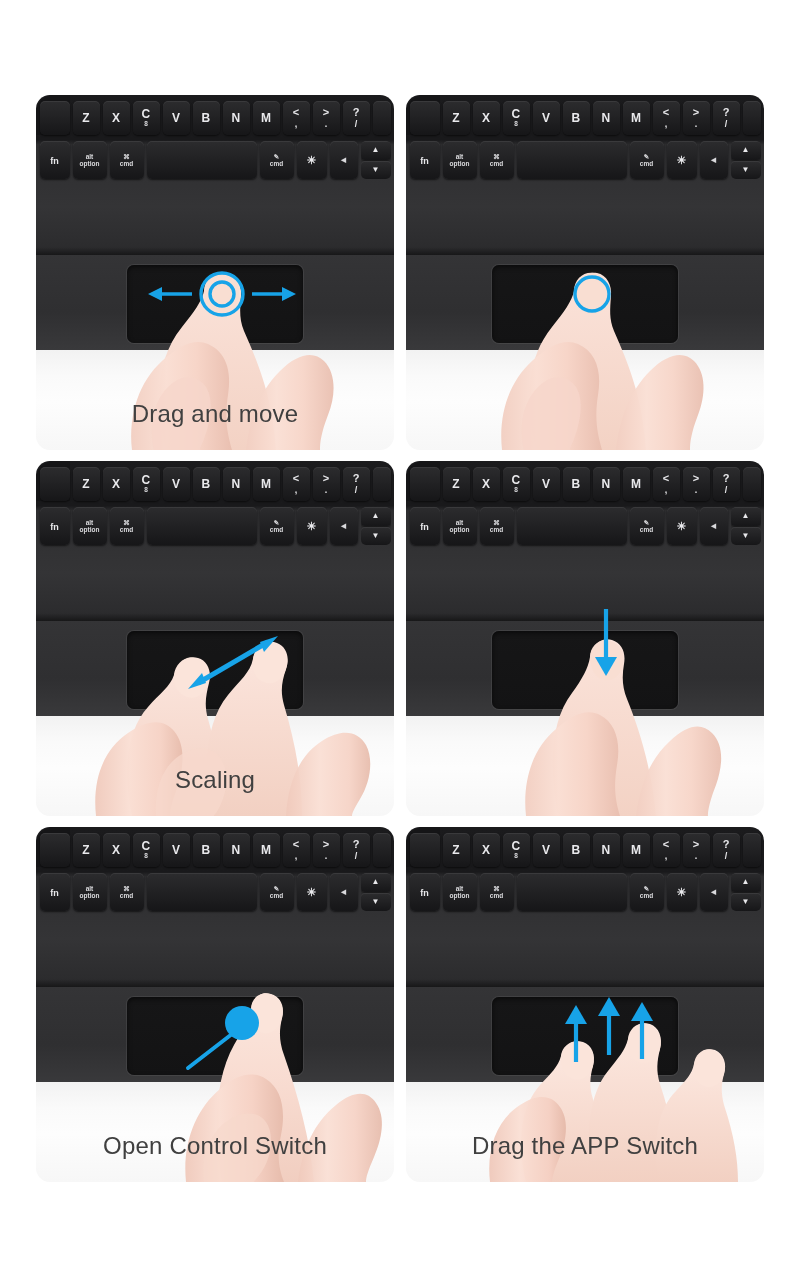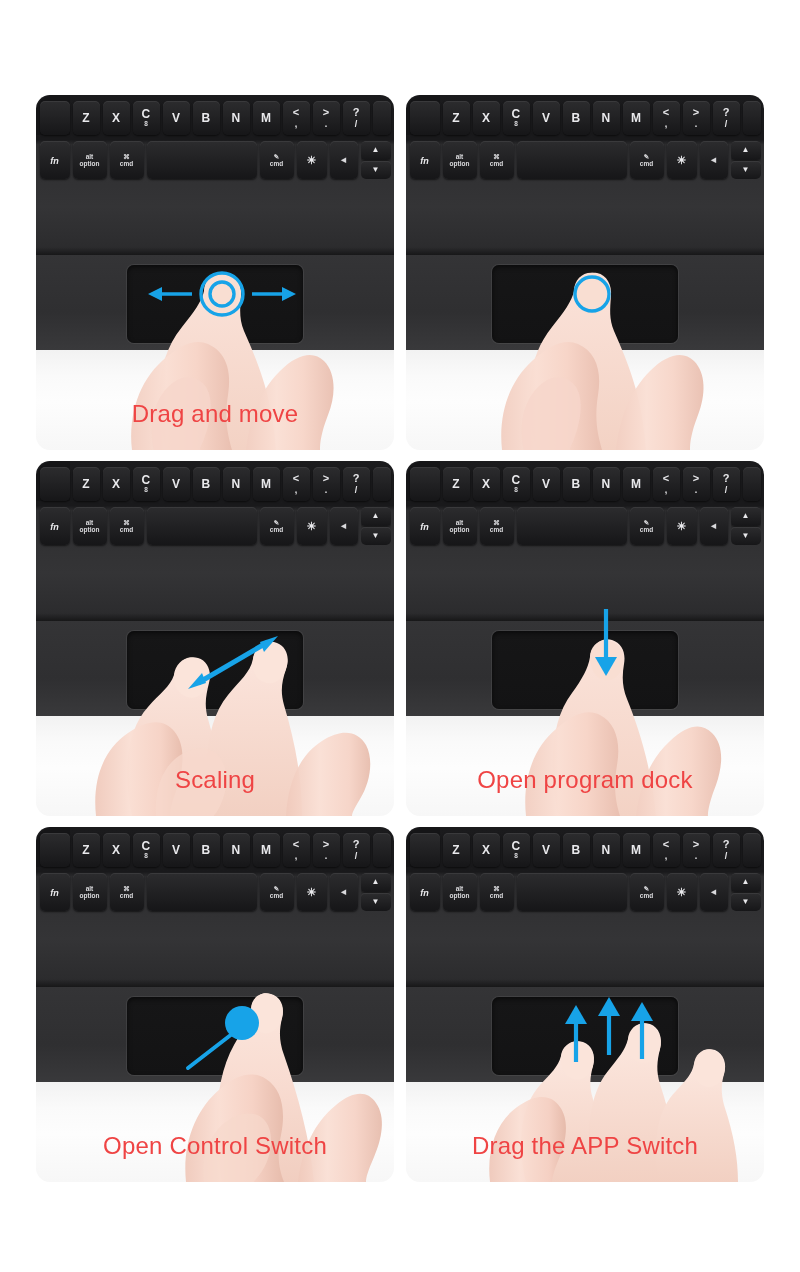--- a/index.html
+++ b/index.html
@@ -88,21 +88,21 @@
   
   .deck-corner {
     position: absolute;
     left: 0; top: 0;
     width: 34px; height: 40px;
     background: #151517;
     border-top-left-radius: 18px;
   }
 
   
-  .k-fn     { flex: 0 0 30px; font-style: italic; }
+  .k-fn     { flex: 0 0 30px; }
   .k-alt    { flex: 0 0 34px; }
   .k-cmd    { flex: 0 0 34px; }
   .k-space  { flex: 1 1 auto; }
   .k-cmdr   { flex: 0 0 34px; }
   .k-bright { flex: 0 0 30px; }
   .k-left   { flex: 0 0 28px; }
   .k-updown { flex: 0 0 30px; display: flex; flex-direction: column; gap: 1px;
               background: transparent; box-shadow: none; }
   .k-updown .half {
     flex: 1 1 0; width: 100%;
@@ -141,21 +141,21 @@
     background: linear-gradient(180deg, #f2f2f2 0%, #fafafa 26%, #fdfdfd 52%, #f7f7f7 100%);
   }
 
   
   .caption {
     position: absolute;
     left: 0; right: 0;
     bottom: 22px;
     text-align: center;
     font-size: 24px;
-    color: #ef4444;
+    color: #404040;
     letter-spacing: .2px;
     z-index: 9;
   }
 
   
   .hand { position: absolute; left: 0; top: 0; width: 100%; height: 100%; z-index: 5; pointer-events: none; }
   .hand svg { display:block; width: 100%; height: 100%; }
 
   
   .gesture { position: absolute; left: 0; top: 0; width: 100%; height: 100%; z-index: 6; pointer-events: none; }
@@ -614,21 +614,20 @@
       </svg>
     </div>
 
     <div class="gesture">
       <svg viewBox="0 0 358 355">
         <line x1="200" y1="148" x2="200" y2="200" stroke="#17a3e8" stroke-width="4.2" stroke-linecap="butt"></line>
         <polygon points="200,215 189,196 211,196" fill="#17a3e8"></polygon>
       </svg>
     </div>
 
-    <div class="caption">Open program dock</div>
   </div>
 
   <div class="panel">
     <div class="deck">
       <div class="deck-corner"></div>
       <div class="keyrow r1">
         <div class="key" style="flex:0 0 30px"></div>
         <div class="key">
             <span class="main">Z</span>
           </div>

